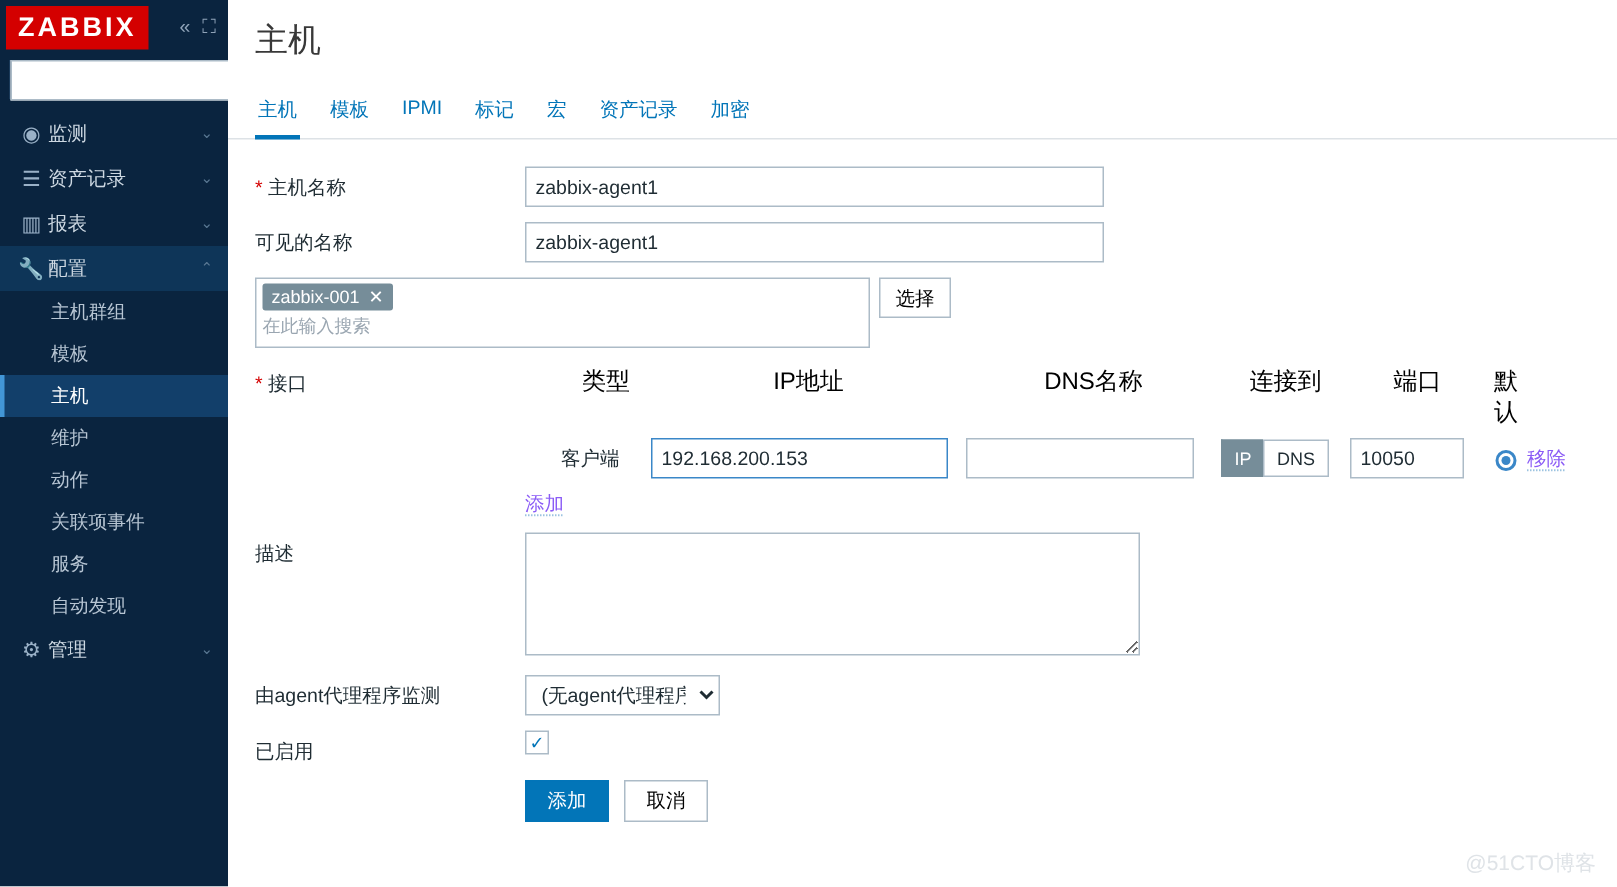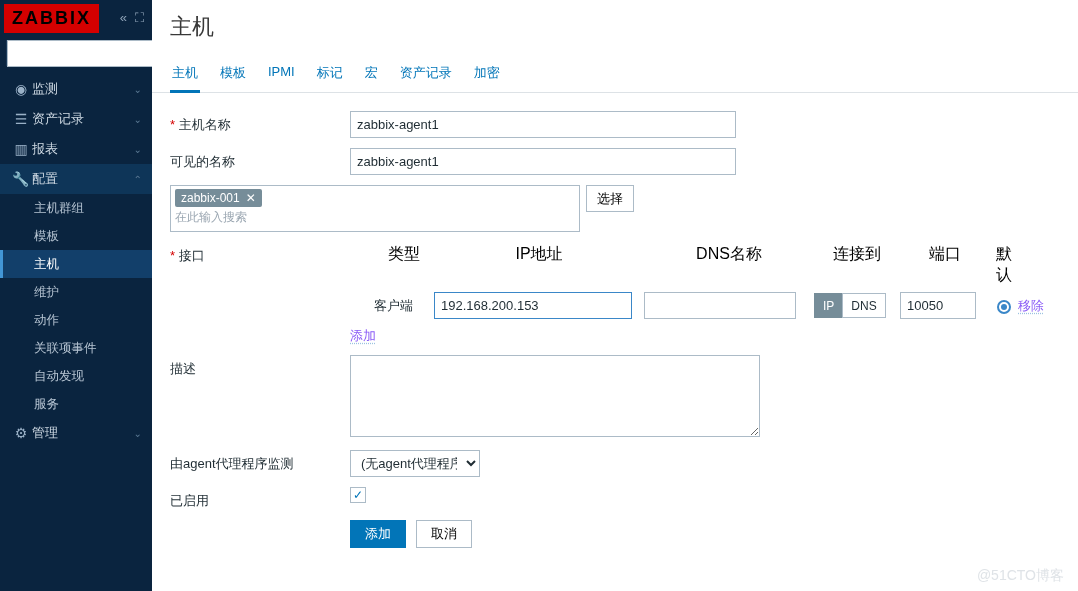--- a/index.html
+++ b/index.html
@@ -2,21 +2,21 @@
 <html><head>
 <meta charset="utf-8">
 <style>
 * { box-sizing: border-box; margin: 0; padding: 0; font-family: Arial, Helvetica, sans-serif; }
 body { font-size: 13px; color: #1f2c33; background: #ffffff; }
 .app { display: flex; width: 1078px; height: 591px; position: relative; overflow: hidden; }
 
 
 .sidebar { width: 152px; background: #0a243f; color: #fff; display: flex; flex-direction: column; flex-shrink: 0; }
 .brand-row { display: flex; align-items: center; height: 36px; }
-.brand { background: #d40000; color: #000000; font-weight: bold; font-size: 18px; padding: 4px 8px; letter-spacing: 2px; margin-left: 4px; }
+.brand { background: #d40000; color: #ffffff; font-weight: bold; font-size: 18px; padding: 4px 8px; letter-spacing: 2px; margin-left: 4px; }
 .brand-icons { display:flex; gap:8px; margin-left:auto; margin-right:8px; color:#8fa3b8;}
 .search-box { margin: 4px 6px 8px 6px; display:flex; align-items:center; border:1px solid #1a3a5a; background:#0e2b47; height:26px; }
 .search-box input { flex:1; background:transparent; border:none; outline:none; color:#fff; font-size:12px; padding:0 4px; }
 .search-box .search-icon { width:24px; text-align:center; color:#d0d8e0; }
 
 .nav { list-style:none; }
 .nav-item { display:flex; align-items:center; height:30px; padding:0 10px; color:#cdd8e2; cursor:pointer; }
 .nav-item .nicon { width:22px; text-align:center; color:#9ab1c7; font-size:14px; }
 .nav-item .chev { margin-left:auto; color:#5b7994; font-size:10px; }
 .nav-item.active { background:#0e3558; }
@@ -129,22 +129,22 @@
         <span>配置</span>
         <span class="chev">⌃</span>
       </li>
       <ul class="subnav">
         <li class="sub-item">主机群组</li>
         <li class="sub-item">模板</li>
         <li class="sub-item selected">主机</li>
         <li class="sub-item">维护</li>
         <li class="sub-item">动作</li>
         <li class="sub-item">关联项事件</li>
+        <li class="sub-item">服务</li>
         <li class="sub-item">自动发现</li>
-        <li class="sub-item">服务</li>
       </ul>
       <li class="nav-item">
         <span class="nicon">⚙</span>
         <span>管理</span>
         <span class="chev">⌄</span>
       </li>
     </ul>
   </div>
 
   <div class="main">

